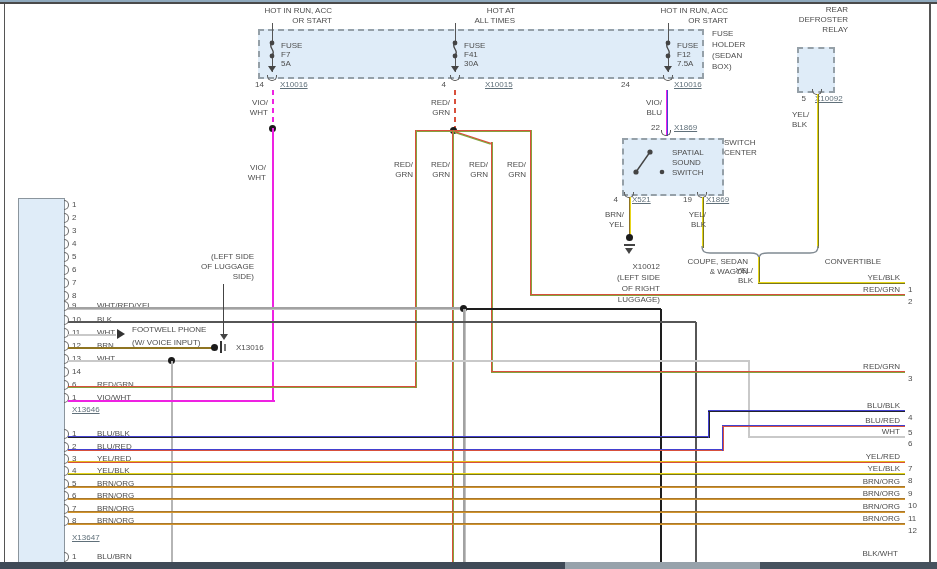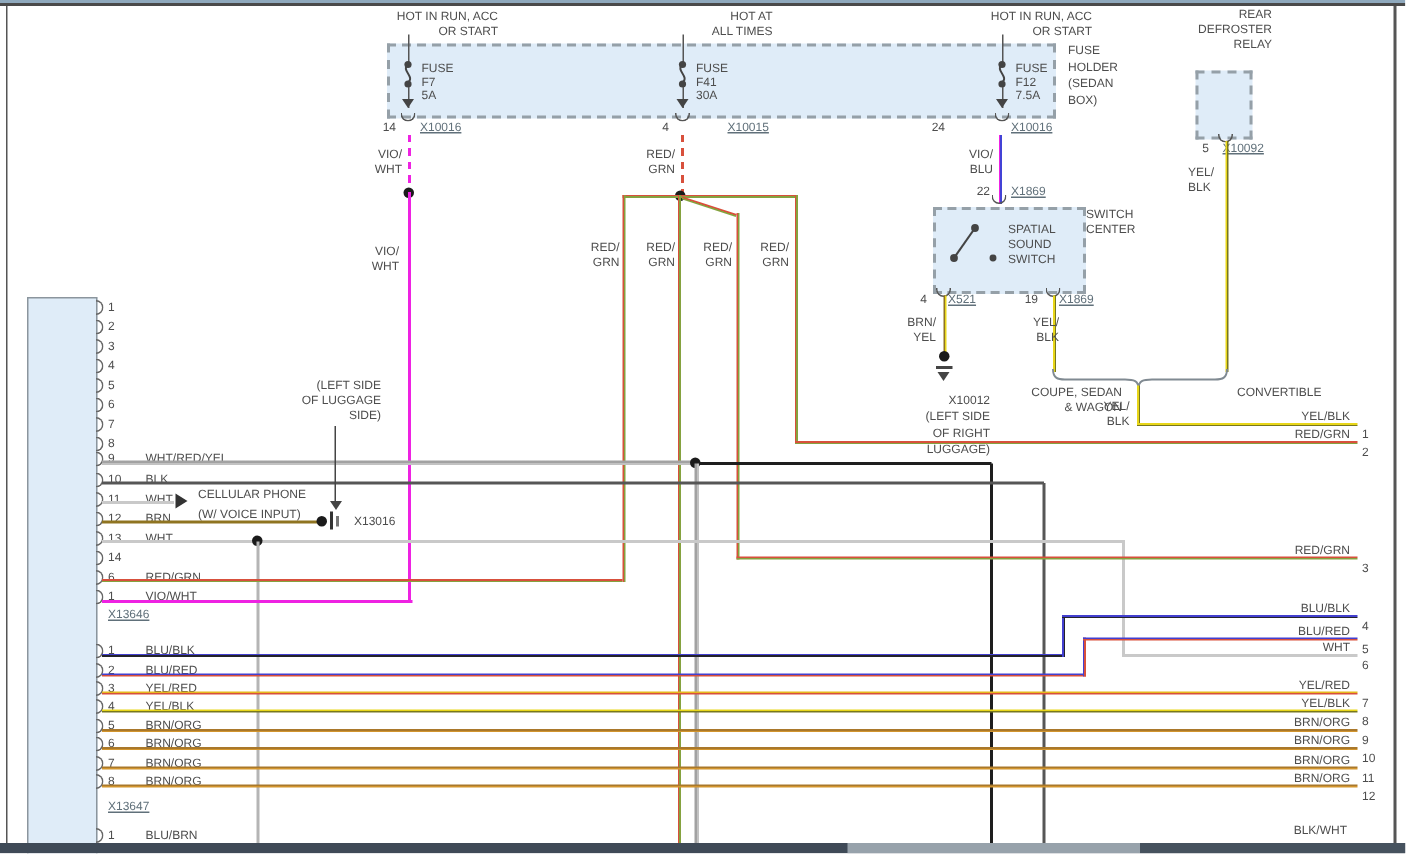--- a/index.html
+++ b/index.html
@@ -225,21 +225,21 @@
 
   <div class="wh th" style="left: 68px; top: 307px; width: 396px; --c1: #a2a2a2; --c2: #c2c2c2;"></div>
   <div class="dot" style="left:460px;top:305px;"></div>
   <div class="wh" style="left: 463px; top: 308px; width: 198px; --c1: #1e1e1e; --c2: #1e1e1e;"></div>
   <div class="wv tv" style="left: 463px; top: 309px; height: 253px; --c1: #a2a2a2; --c2: #c2c2c2;"></div>
   <div class="wv" style="left: 660px; top: 309px; height: 253px; --c1: #1e1e1e; --c2: #1e1e1e;"></div>
   <div class="wh" style="left: 68px; top: 321px; width: 628px; --c1: #565656; --c2: #565656;"></div>
   <div class="wv" style="left: 695px; top: 322px; height: 240px; --c1: #565656; --c2: #565656;"></div>
   <div class="wh" style="left: 68px; top: 334px; width: 48px; --c1: #c9c9c9; --c2: #c9c9c9;"></div>
   <div class="arrr" style="left:117px;top:329px;"></div>
-  <div class="t" style="left:132px;top:325px;">CELLULAR PHONE</div>
+  <div class="t" style="left:132px;top:325px;">FOOTWELL PHONE</div>
   <div class="t" style="left:132px;top:338px;">(W/ VOICE INPUT)</div>
   <div class="wh" style="left: 68px; top: 347px; width: 147px; --c1: #8f7421; --c2: #8f7421;"></div>
   <div class="dot" style="left:211px;top:344px;"></div>
   <div class="edge" style="left:220px;top:341px;width:2px;height:12px;background:#333;"></div>
   <div class="edge" style="left:224px;top:344px;width:2px;height:7px;background:#777;"></div>
   <div class="t" style="left:236px;top:343px;">X13016</div>
   <div class="t ctr" style="left:194px;top:252px;width:60px;"><span>(LEFT SIDE</span><br><span>OF LUGGAGE</span><br><span>SIDE)</span></div>
   <div class="edge" style="left:223px;top:284px;width:1px;height:51px;background:#444;"></div>
   <div class="arrd" style="left:220px;top:334px;"></div>
   <div class="wh" style="left: 68px; top: 360px; width: 680px; --c1: #c9c9c9; --c2: #c9c9c9;"></div>

